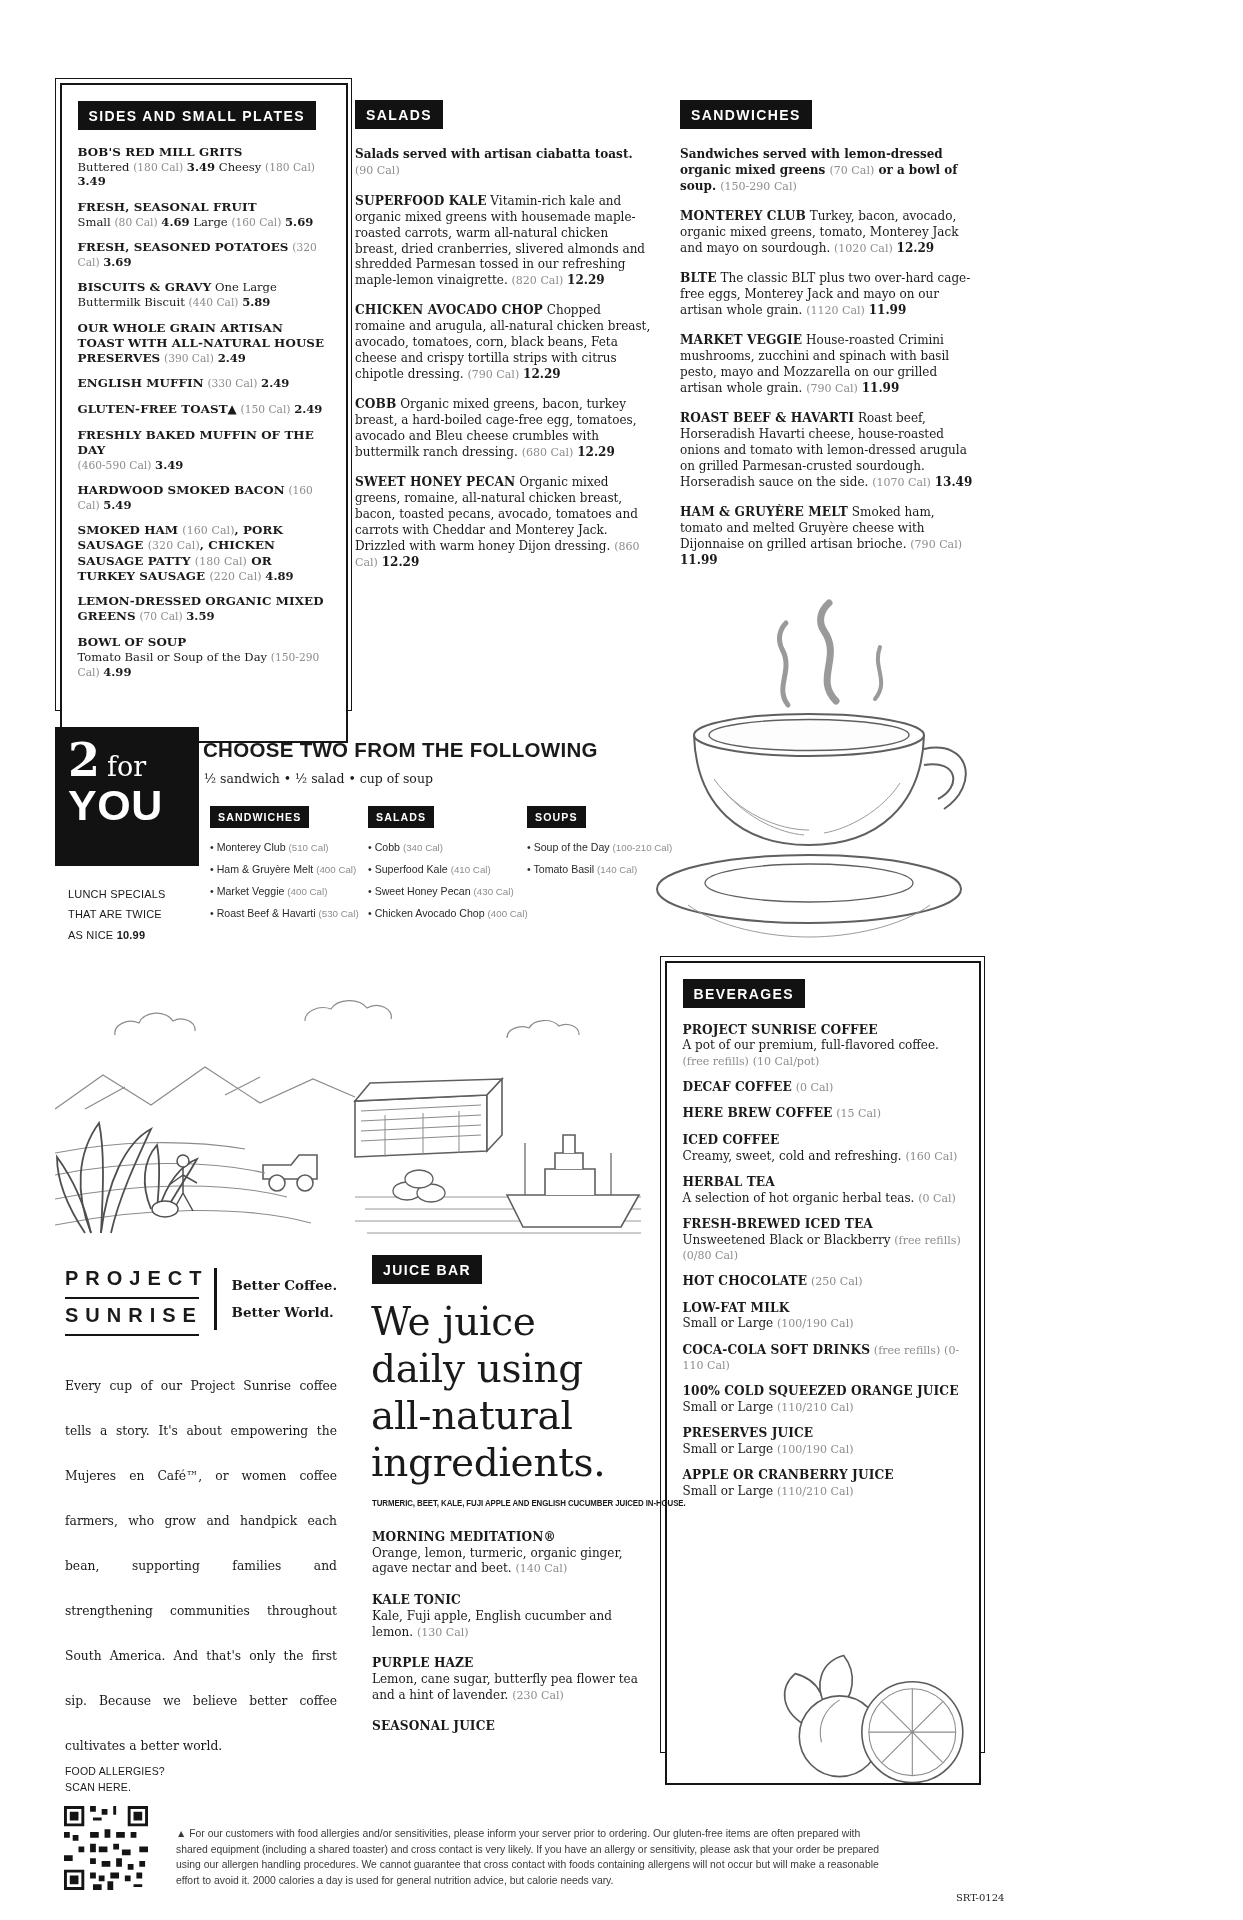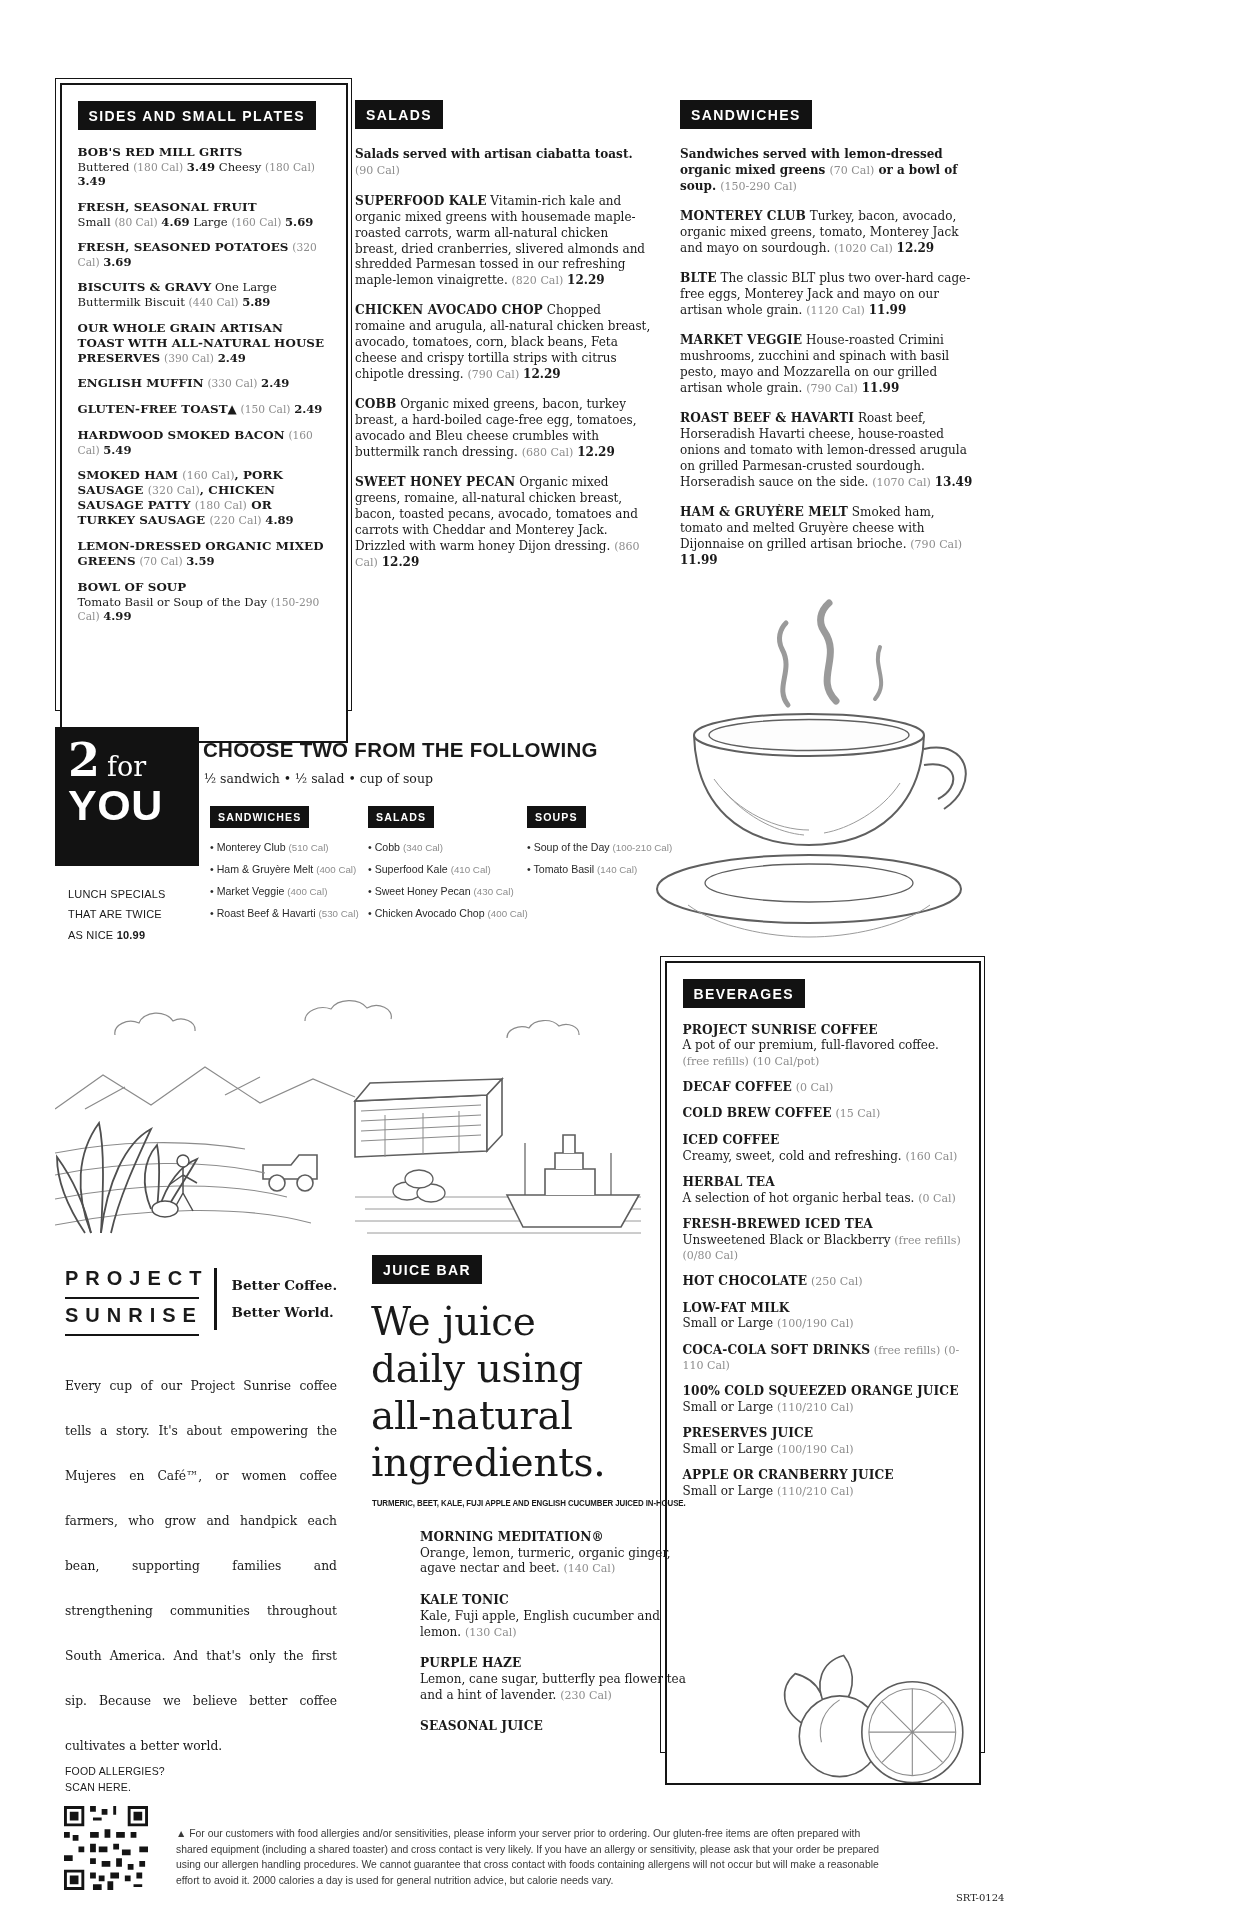--- a/index.html
+++ b/index.html
@@ -59,21 +59,21 @@
            padding:5px 0 7px;border-bottom:2.5px solid #141414;white-space:nowrap;}
   .ps-div{width:2.5px;height:62px;background:#141414;margin:0 15px;}
   .ps-tag{font-weight:bold;font-size:13.5px;line-height:2;}
   .ps-body{position:absolute;left:65px;top:1352px;width:272px;font-size:12.3px;line-height:45px;text-align:justify;}
 
   
   .juice-badge{position:absolute;left:372px;top:1255px;}
   .juice-headline{position:absolute;left:371px;top:1298px;font-size:39px;line-height:47px;letter-spacing:-.3px;}
   .juice-sub{position:absolute;left:372px;top:1497px;font-family:"Liberation Sans",sans-serif;font-weight:bold;
              font-size:9.6px;letter-spacing:-.1px;white-space:nowrap;transform:scaleX(.82);transform-origin:left center;}
-  .juice-items{position:absolute;left:372px;top:1530px;width:282px;margin-left:48px;}
+  .juice-items{position:absolute;left:372px;top:1530px;width:282px;}
   .juice-items .item{margin-bottom:16px;}
 
   
   .allergy-note{position:absolute;left:65px;top:1763px;font-family:"Liberation Sans",sans-serif;font-size:10.5px;line-height:1.55;letter-spacing:.2px;}
   .qr-art{position:absolute;left:64px;top:1806px;width:84px;height:84px;}
   .fine-print{position:absolute;left:176px;top:1826px;width:716px;font-family:"Liberation Sans",sans-serif;
               font-size:10.4px;line-height:1.5;color:#3a3a3a;}
   .sheet-code{position:absolute;left:956px;top:1892px;font-size:10px;}
 
   
@@ -183,20 +183,21 @@
           <p class="item"><b class="name rich">FRESH, SEASONED POTATOES</b> <span class="after rich"><span class="cal">(320 Cal)</span> <b class="price">3.69</b></span></p>
 
           <p class="item"><b class="name rich">BISCUITS &amp; GRAVY</b> <span class="after rich">One Large Buttermilk Biscuit <span class="cal">(440 Cal)</span> <b class="price">5.89</b></span></p>
 
           <p class="item"><b class="name rich">OUR WHOLE GRAIN ARTISAN TOAST WITH ALL-NATURAL HOUSE PRESERVES</b> <span class="after rich"><span class="cal">(390 Cal)</span> <b class="price">2.49</b></span></p>
 
           <p class="item"><b class="name rich">ENGLISH MUFFIN</b> <span class="after rich"><span class="cal">(330 Cal)</span> <b class="price">2.49</b></span></p>
 
           <p class="item"><b class="name rich">GLUTEN-FREE TOAST▲</b> <span class="after rich"><span class="cal">(150 Cal)</span> <b class="price">2.49</b></span></p>
 
+          <p class="item"><b class="name rich">FRESHLY BAKED MUFFIN OF THE DAY</b> <span class="desc rich"><span class="cal">(460-590 Cal)</span> <b class="price">3.49</b></span></p>
 
           <p class="item"><b class="name rich">HARDWOOD SMOKED BACON</b> <span class="after rich"><span class="cal">(160 Cal)</span> <b class="price">5.49</b></span></p>
 
           <p class="item"><b class="name rich">SMOKED HAM <span class="cal">(160 Cal)</span>, PORK SAUSAGE <span class="cal">(320 Cal)</span>, CHICKEN SAUSAGE PATTY <span class="cal">(180 Cal)</span> OR TURKEY SAUSAGE <span class="cal">(220 Cal)</span></b> <span class="after rich"><b class="price">4.89</b></span></p>
 
           <p class="item"><b class="name rich">LEMON-DRESSED ORGANIC MIXED GREENS</b> <span class="after rich"><span class="cal">(70 Cal)</span> <b class="price">3.59</b></span></p>
 
           <p class="item"><b class="name rich">BOWL OF SOUP</b> <span class="desc rich">Tomato Basil or Soup of the Day <span class="cal">(150-290 Cal)</span> <b class="price">4.99</b></span></p>
         </div>
     </div>
@@ -277,21 +278,21 @@
 
   <section class="frame bev-box">
     <div class="inner">
       <div class="badge">BEVERAGES</div>
       <div class="items">
 
           <p class="item"><b class="name rich">PROJECT SUNRISE COFFEE</b> <span class="desc rich">A pot of our premium, full-flavored coffee. <span class="cal">(free refills)</span> <span class="cal">(10 Cal/pot)</span></span></p>
 
           <p class="item"><b class="name rich">DECAF COFFEE</b> <span class="after rich"><span class="cal">(0 Cal)</span></span></p>
 
-          <p class="item"><b class="name rich">COLD BREW COFFEE</b> <span class="after rich"><span class="cal">(15 Cal)</span></span></p>
+          <p class="item"><b class="name rich">HERE BREW COFFEE</b> <span class="after rich"><span class="cal">(15 Cal)</span></span></p>
 
           <p class="item"><b class="name rich">ICED COFFEE</b> <span class="desc rich">Creamy, sweet, cold and refreshing. <span class="cal">(160 Cal)</span></span></p>
 
           <p class="item"><b class="name rich">HERBAL TEA</b> <span class="desc rich">A selection of hot organic herbal teas. <span class="cal">(0 Cal)</span></span></p>
 
           <p class="item"><b class="name rich">FRESH-BREWED ICED TEA</b> <span class="desc rich">Unsweetened Black or Blackberry <span class="cal">(free refills)</span> <span class="cal">(0/80 Cal)</span></span></p>
 
           <p class="item"><b class="name rich">HOT CHOCOLATE</b> <span class="after rich"><span class="cal">(250 Cal)</span></span></p>
 
           <p class="item"><b class="name rich">LOW-FAT MILK</b> <span class="desc rich">Small or Large <span class="cal">(100/190 Cal)</span></span></p>

